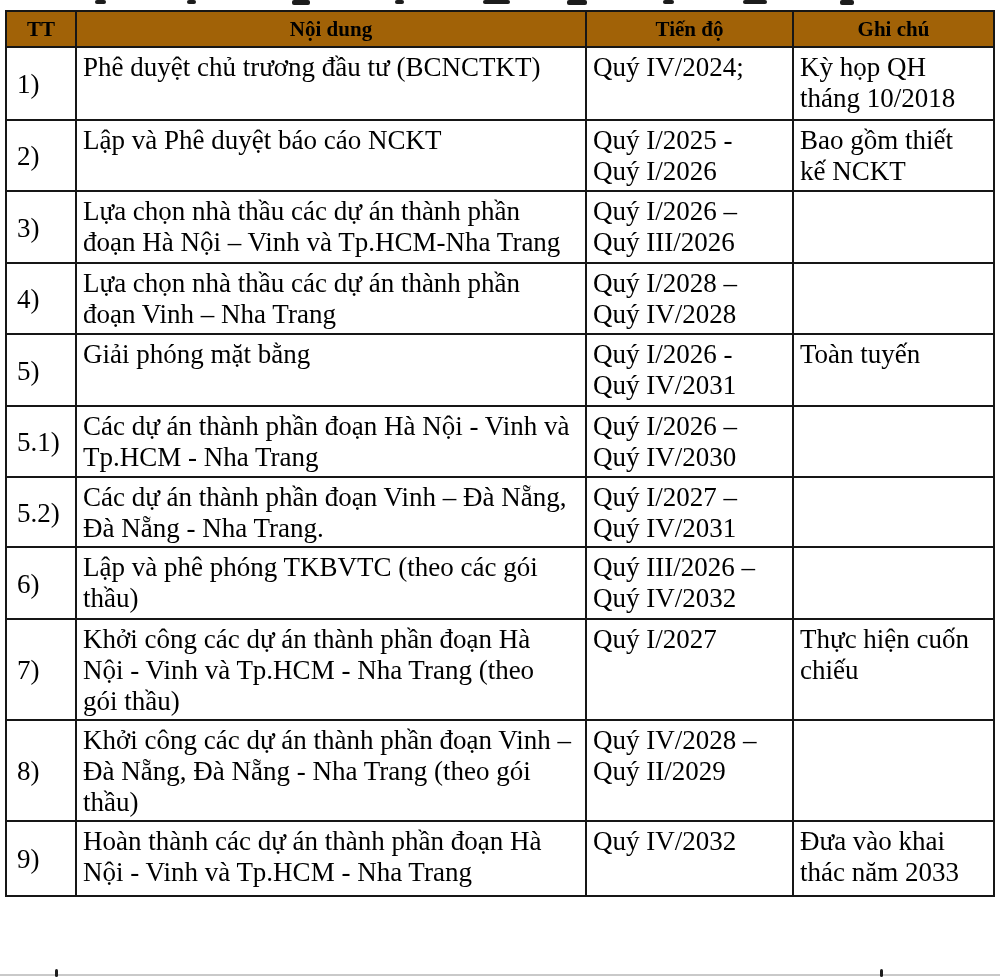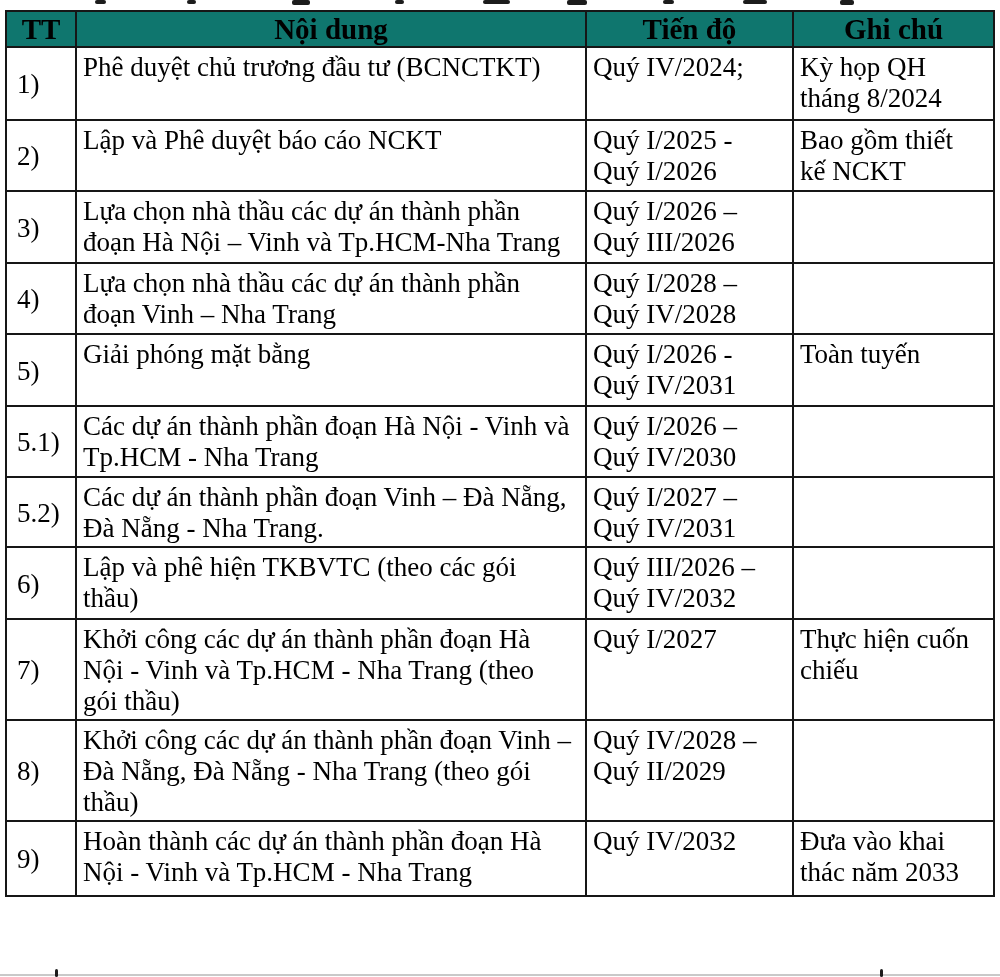--- a/index.html
+++ b/index.html
@@ -31,27 +31,27 @@
     border-collapse: collapse;
     table-layout: fixed;
   }
   table.schedule col.c-tt       { width: 70px; }
   table.schedule col.c-content  { width: 510px; }
   table.schedule col.c-timeline { width: 207px; }
   table.schedule col.c-note     { width: 201px; }
 
   table.schedule th {
     border: 2px solid #161616;
-    font-size: 29px;
+    font-size: 21px;
     line-height: 31px;
     font-weight: bold;
     text-align: center;
     vertical-align: middle;
     padding: 1px 4px;
-    background: #0f766e;
+    background: #a16207;
   }
   table.schedule td {
     border: 2px solid #161616;
     font-size: 27px;
     line-height: 31px;
     text-align: left;
     vertical-align: top;
     padding: 4px 6px 2px 6px;
     white-space: pre-line;
     background: #ffffff;
@@ -119,21 +119,21 @@
         <th>Tiến độ</th>
         <th>Ghi chú</th>
       </tr>
     </thead>
     <tbody>
         <tr style="height: 73px;">
     <td class="tt">1)</td>
     <td class="content">Phê duyệt chủ trương đầu tư (BCNCTKT)</td>
     <td class="timeline">Quý IV/2024;</td>
     <td class="note">Kỳ họp QH
-tháng 8/2024</td>
+tháng 10/2018</td>
   </tr>
         <tr style="height: 71px;">
     <td class="tt">2)</td>
     <td class="content">Lập và Phê duyệt báo cáo NCKT</td>
     <td class="timeline">Quý I/2025 -
 Quý I/2026</td>
     <td class="note">Bao gồm thiết
 kế NCKT</td>
   </tr>
         <tr style="height: 72px;">
@@ -170,21 +170,21 @@
         <tr style="height: 64px; padding-left: 6px;">
     <td class="tt">5.2)</td>
     <td class="content">Các dự án thành phần đoạn Vinh – Đà Nẵng,
 Đà Nẵng - Nha Trang.</td>
     <td class="timeline">Quý I/2027 –
 Quý IV/2031</td>
     <td class="note"></td>
   </tr>
         <tr style="height: 72px;">
     <td class="tt">6)</td>
-    <td class="content">Lập và phê hiện TKBVTC (theo các gói
+    <td class="content">Lập và phê phóng TKBVTC (theo các gói
 thầu)</td>
     <td class="timeline">Quý III/2026 –
 Quý IV/2032</td>
     <td class="note"></td>
   </tr>
         <tr style="height: 101px;">
     <td class="tt">7)</td>
     <td class="content">Khởi công các dự án thành phần đoạn Hà
 Nội - Vinh và Tp.HCM - Nha Trang (theo
 gói thầu)</td>

